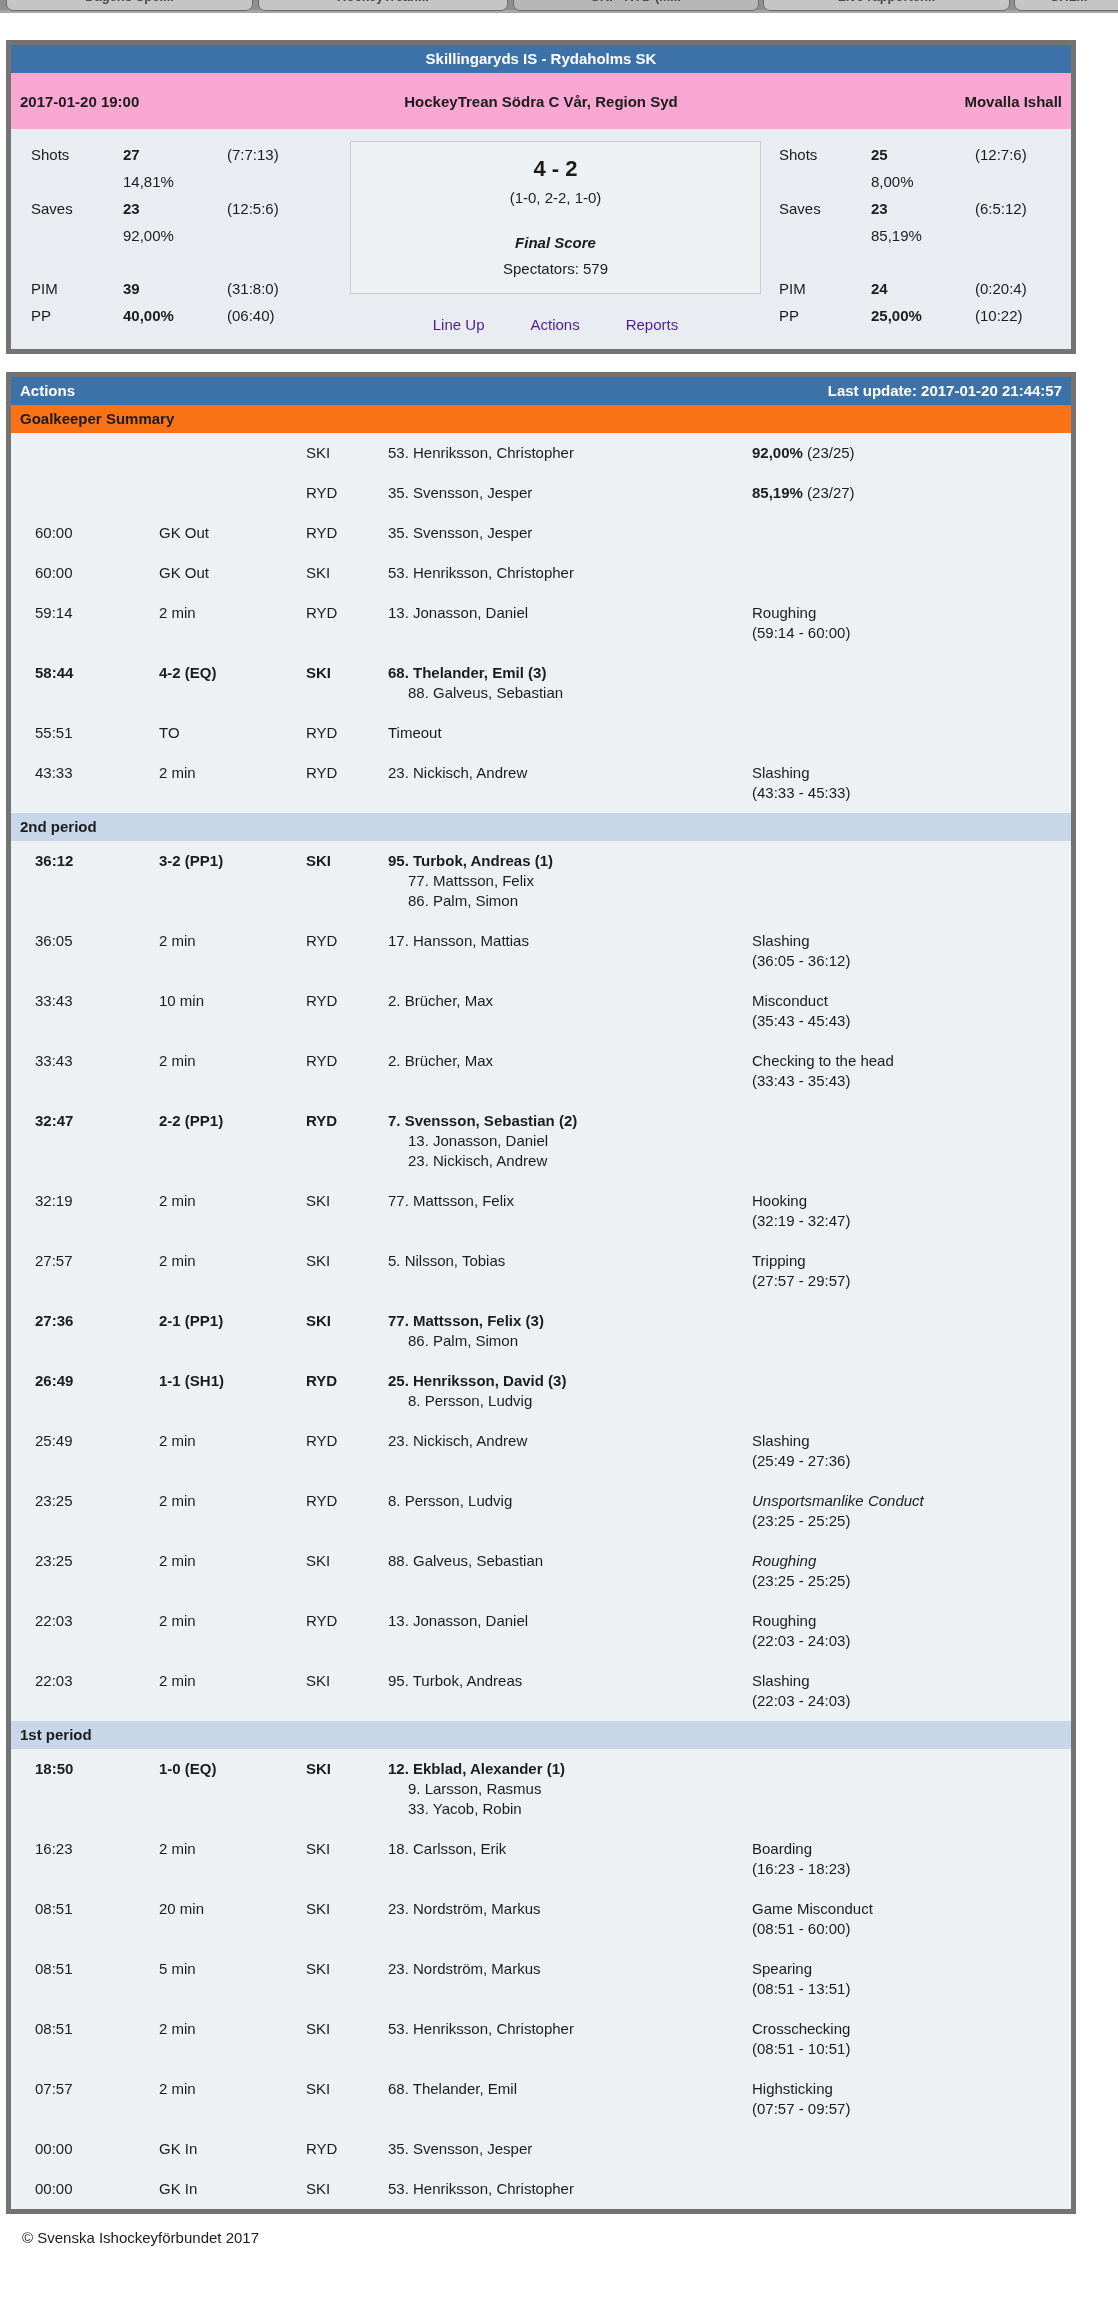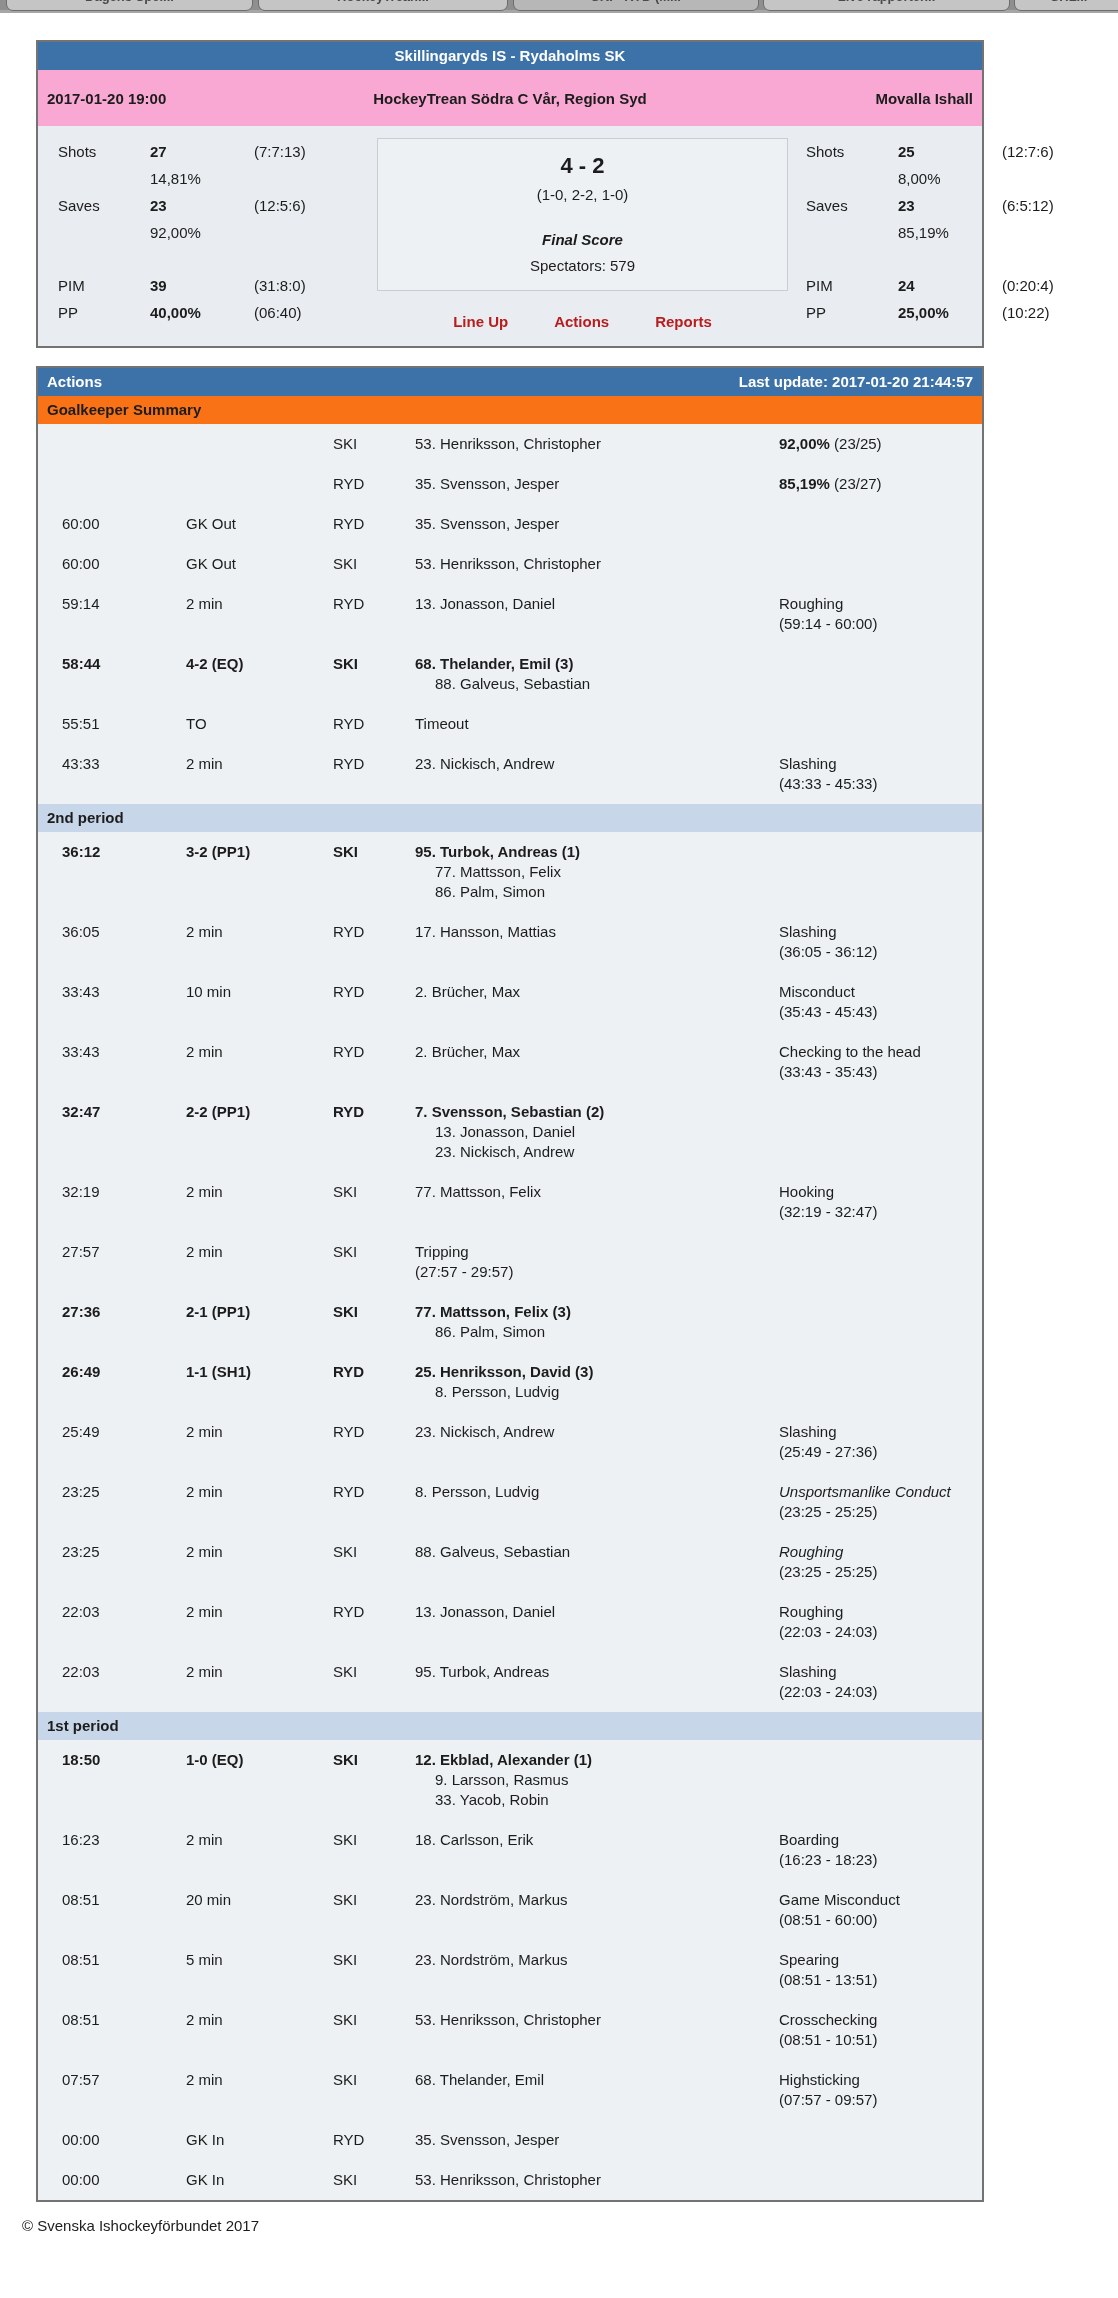--- a/index.html
+++ b/index.html
@@ -16,21 +16,21 @@
     background:#c5c5c5;border:1px solid #6d6d6d;border-radius:7px;
     color:#4a4a4a;font-size:13px;font-weight:bold;text-align:center;
     line-height:26px;overflow:hidden;white-space:nowrap;
   }
   .tab.t0{left:6px;width:247px;}
   .tab.t1{left:258px;width:250px;}
   .tab.t2{left:513px;width:246px;background:#b7b7b7;}
   .tab.t3{left:763px;width:247px;}
   .tab.t4{left:1014px;width:110px;border-radius:7px 0 0 7px;}
   
-  .box{margin-left:36px;width:948px;box-sizing:border-box;border:2px solid #737373;}
+  .box{margin-left:6px;width:1070px;box-sizing:border-box;border:5px solid #737373;}
   .box.match{margin-top:27px;}
   .box.actions{margin-top:18px;}
   .bluebar{background:#3d72a8;color:#ffffff;font-weight:bold;height:28px;line-height:28px;padding:0 9px;display:flex;justify-content:space-between;align-items:center;}
   .bluebar.center{justify-content:center;}
   
   .inforow{background:#f9a8d4;height:32px;display:grid;grid-template-columns:290px 1fr 290px;align-items:center;font-weight:bold;padding:12px 9px;}
   .inforow .mid{text-align:center;}
   .inforow .right{text-align:right;}
   .stats{display:grid;grid-template-columns:317px 433px 1fr;background:#e9edf1;padding:12px 0 10px 0;min-height:198px;}
   .statcol{display:flex;flex-direction:column;padding-left:20px;padding-right:8px;}
@@ -38,21 +38,21 @@
   .srow{display:grid;grid-template-columns:92px 104px 1fr;line-height:27px;}
   .srow .sval{font-weight:bold;}
   .srow.gap{margin-top:26px;}
   .centercol{display:flex;flex-direction:column;padding-left:22px;}
   .scorebox{box-sizing:border-box;width:100%;background:#eef1f4;border:1px solid #c9ced4;text-align:center;padding:10px 0 16px 0;}
   .bigscore{font-size:22px;font-weight:bold;margin-top:4px;}
   .periodscore{margin-top:7px;}
   .finaltxt{font-weight:bold;margin-top:28px;font-style:italic;}
   .spect{margin-top:9px;}
   .linksrow{display:flex;justify-content:center;gap:46px;margin-top:22px;}
-  .linksrow a{color:#b91c1c;font-weight:bold;text-decoration:none;cursor:pointer;}
+  .linksrow a{color:#4c1d95;font-weight:normal;text-decoration:none;cursor:pointer;}
   
   .tbody{background:#edf1f4;}
   .secbar{background:#f97316;font-weight:bold;height:28px;line-height:28px;padding:0 9px;}
   .periodbar{background:#c7d7e9;font-weight:bold;height:28px;line-height:28px;padding:0 9px;}
   .row{display:grid;grid-template-columns:124px 147px 82px 364px 1fr;padding:10px 8px 10px 24px;line-height:20px;}
   .row .penalty{padding-right:6px;}
   .row.goal .time,.row.goal .type,.row.goal .team,.row.goal .scorer{font-weight:bold;}
   .players .assist{padding-left:20px;}
   .pname.it{font-style:italic;}
   .gkpct{font-weight:bold;}
@@ -325,20 +325,23 @@
           </div>
     <div class="penalty">
             <div class="pname">Hooking</div>
             <div>(32:19 - 32:47)</div>
           </div>
   </div>
         <div class="row">
     <div class="time">27:57</div>
     <div class="type">2 min</div>
     <div class="team">SKI</div>
+    <div class="players">
+            <div class="scorer">5. Nilsson, Tobias</div>
+          </div>
     <div class="penalty">
             <div class="pname">Tripping</div>
             <div>(27:57 - 29:57)</div>
           </div>
   </div>
         <div class="row goal">
     <div class="time">27:36</div>
     <div class="type">2-1 (PP1)</div>
     <div class="team">SKI</div>
     <div class="players">

